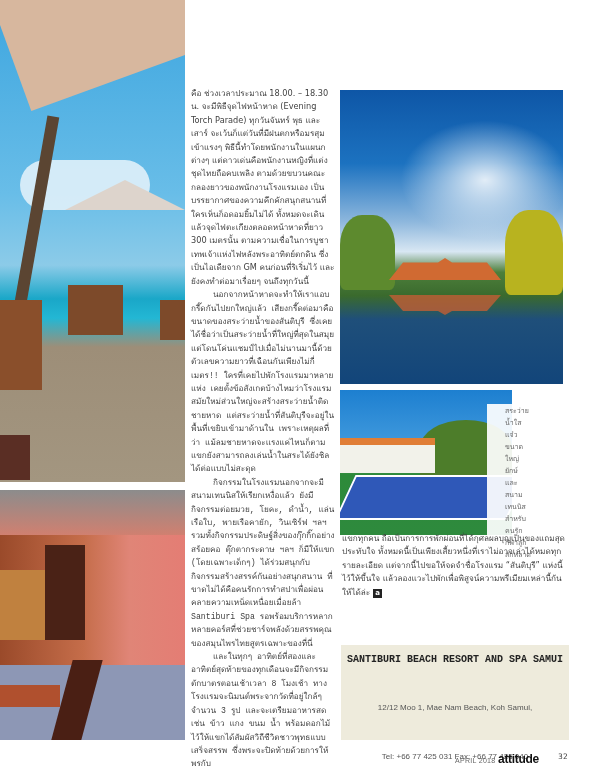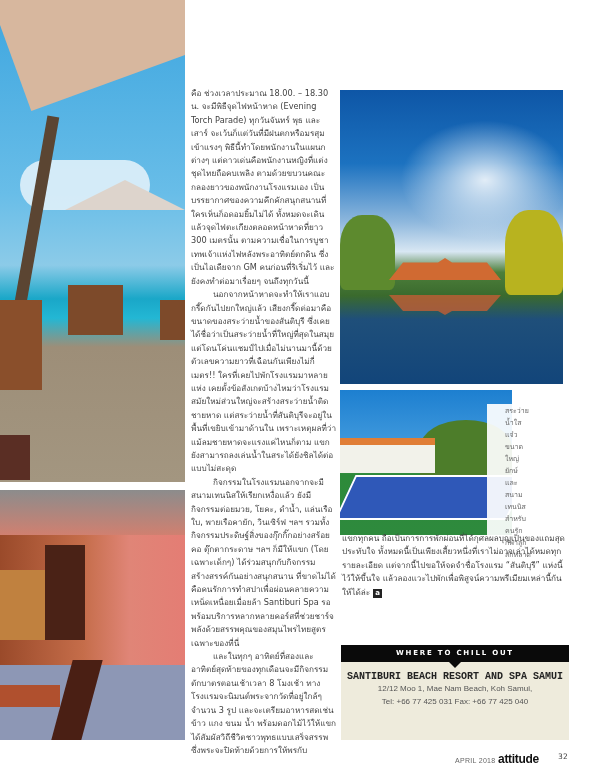--- a/index.html
+++ b/index.html
@@ -45,33 +45,33 @@
   #photo-tennis .bldgroof { position:absolute; left:0; top:48px; width:95px; height:12px; background:#e07e36; }
   #photo-tennis .trees { position:absolute; left:80px; top:30px; width:92px; height:55px; background:#4d7d2a; border-radius: 50% 50% 0 0; }
   #photo-tennis .court { position:absolute; left:5px; top:85px; width:172px; height:45px; background:#2f58b8; border:2px solid #fff; transform: skewX(-25deg); }
 
   
   #tennis-caption { position:absolute; left:487px; top:404px; width:62px; background: rgba(255,255,255,0.92); font-size: 7px; line-height: 12px; color:#666; padding: 1px 18px; }
 
   
   #article-col { position:absolute; left:191px; top:87px; width:145px; font-size: 8.2px; line-height: 13.4px; color:#3f3f3f; text-align: left; }
   #article-col p { margin: 0; }
-  #article-col p.indent { text-indent: 22px; }
+  #article-col p.indent { text-indent: 22px; font-family: Liberation Mono, monospace; }
 
   
   #article-right { position:absolute; left:342px; top:532px; width:225px; font-size: 8.2px; line-height: 13.4px; color:#3f3f3f; }
   .end-mark { display:inline-block; background:#222; color:#fff; font-size:7px; line-height:9px; padding:0 2px; font-weight:bold; margin-left:3px; }
 
   
   #infobox { position:absolute; left:341px; top:645px; width:228px; height:95px; background:#eeebdc; }
   #infobox-header { width:100%; height:17px; background:#0a0a0a; color:#fff; font-size:7px; letter-spacing: 1.8px; font-weight:bold; text-align:center; line-height:17px; position:relative; }
   #infobox-header::after { content:""; position:absolute; left:50%; bottom:-6px; margin-left:-6px; border-left:6px solid transparent; border-right:6px solid transparent; border-top:6px solid #0a0a0a; }
   #infobox-body { text-align:center; padding-top: 8px; }
   #infobox-name { font-family:Liberation Mono, monospace; font-weight:bold; font-size: 10px; color:#222; line-height: 13px; }
-  .infobox-line { font-family:"Liberation Sans", sans-serif; font-size: 8px; color:#555; line-height: 12.5px; }
+  .infobox-line { font-family:"Liberation Sans", sans-serif; font-size: 8px; color:#555; line-height: 12.5px; margin-top: 36px; }
 
   
   #footer { position:absolute; top:752px; left:455px; width:120px; font-size: 7px; color:#666; letter-spacing:.3px; }
   #footer-month { font-family:"Liberation Sans", sans-serif; }
   #footer-brand { font-family:"Liberation Sans", sans-serif; font-weight:bold; color:#111; font-size:12px; letter-spacing:-.3px; }
   #footer-page { position:absolute; left:103px; top:0; color:#444; font-size:7.5px; }
 </style>
 </head>
 <body>
 
@@ -117,21 +117,20 @@
   <p class="indent">นอกจากหน้าหาดจะทำให้เราแอบกรี๊ดกันไปยกใหญ่แล้ว เสียงกรี๊ดต่อมาคือขนาดของสระว่ายน้ำของสันติบุรี ซึ่งเคยได้ชื่อว่าเป็นสระว่ายน้ำที่ใหญ่ที่สุดในสมุย แต่โดนโค่นแชมป์ไปเมื่อไม่นานมานี้ด้วยตัวเลขความยาวที่เฉือนกันเพียงไม่กี่เมตร!! ใครที่เคยไปพักโรงแรมมาหลายแห่ง เคยตั้งข้อสังเกตบ้างไหมว่าโรงแรมสมัยใหม่ส่วนใหญ่จะสร้างสระว่ายน้ำติดชายหาด แต่สระว่ายน้ำที่สันติบุรีจะอยู่ในพื้นที่เขยิบเข้ามาด้านใน เพราะเหตุผลที่ว่า แม้ลมชายหาดจะแรงแค่ไหนก็ตาม แขกยังสามารถลงเล่นน้ำในสระได้ยังชิลได้ต่อแบบไม่สะดุด</p>
   <p class="indent">กิจกรรมในโรงแรมนอกจากจะมีสนามเทนนิสให้เรียกเหงื่อแล้ว ยังมีกิจกรรมต่อยมวย, โยคะ, ดำน้ำ, แล่นเรือใบ, พายเรือคายัก, วินเซิร์ฟ ฯลฯ รวมทั้งกิจกรรมประดิษฐ์สิ่งของกุ๊กกิ๊กอย่างสร้อยคอ ตุ๊กตากระดาษ ฯลฯ ก็มีให้แขก (โดยเฉพาะเด็กๆ) ได้ร่วมสนุกกับกิจกรรมสร้างสรรค์กันอย่างสนุกสนาน ที่ขาดไม่ได้คือคนรักการทำสปาเพื่อผ่อนคลายความเหน็ดเหนื่อยเมื่อยล้า Santiburi Spa รอพร้อมบริการหลากหลายคอร์สที่ช่วยชาร์จพลังด้วยสรรพคุณของสมุนไพรไทยสูตรเฉพาะของที่นี่</p>
   <p class="indent">และในทุกๆ อาทิตย์ที่สองและอาทิตย์สุดท้ายของทุกเดือนจะมีกิจกรรมตักบาตรตอนเช้าเวลา 8 โมงเช้า ทางโรงแรมจะนิมนต์พระจากวัดที่อยู่ใกล้ๆ จำนวน 3 รูป และจะเตรียมอาหารสดเช่น ข้าว แกง ขนม น้ำ พร้อมดอกไม้ไว้ให้แขกได้สัมผัสวิถีชีวิตชาวพุทธแบบเสร็จสรรพ ซึ่งพระจะปิดท้ายด้วยการให้พรกับ</p>
 </div>
 
 <div id="article-right">
   <span>แขกทุกคน ถือเป็นการการพักผ่อนที่ได้กุศลผลบุญเป็นของแถมสุดประทับใจ ทั้งหมดนี้เป็นเพียงเสี้ยวหนึ่งที่เราไม่อาจเล่าได้หมดทุกรายละเอียด แต่จากนี้ไปขอให้จดจำชื่อโรงแรม “สันติบุรี” แห่งนี้ไว้ให้ขึ้นใจ แล้วลองแวะไปพักเพื่อพิสูจน์ความพรีเมียมเหล่านี้กันให้ได้ล่ะ</span><span class="end-mark">a</span>
 </div>
 
 <div id="infobox">
-  <div id="infobox-header">WHERE TO CHILL OUT</div>
   <div id="infobox-body">
     <div id="infobox-name">SANTIBURI BEACH RESORT AND SPA SAMUI</div>
     <div class="infobox-line">12/12 Moo 1, Mae Nam Beach, Koh Samui,</div>
     <div class="infobox-line">Tel: +66 77 425 031 Fax: +66 77 425 040</div>
   </div>
 </div>
 
 <div id="footer">
   <span id="footer-month">APRIL 2018</span>
   <span id="footer-brand">attitude</span>

